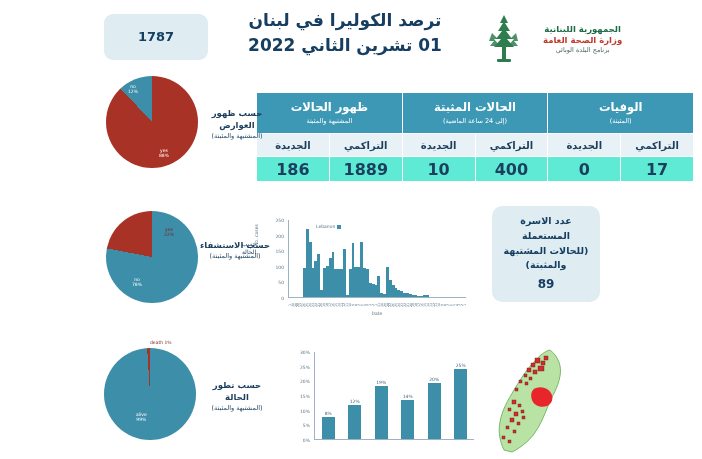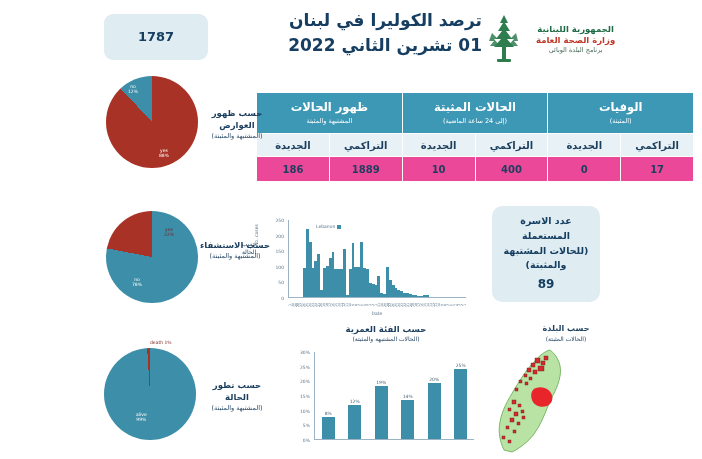--- a/index.html
+++ b/index.html
@@ -10,48 +10,48 @@
     font-family:"DejaVu Sans","Liberation Sans",sans-serif;
     overflow:hidden;
     position:relative;
     color:#1c3f5e;
   }
   .page{position:relative;width:702px;height:459px;}
 
   
   .header{position:absolute;left:0;top:0;width:702px;height:82px;}
   .logo{position:absolute;right:8px;top:8px;width:210px;height:62px;
-        display:flex;flex-direction:row-reverse;align-items:center;gap:12px;}
+        display:flex;flex-direction:row-reverse;align-items:center;gap:19px;}
   .cedar{width:40px;height:52px;flex:0 0 40px;}
   .logo-text{display:flex;flex-direction:column;align-items:center;justify-content:center;
              line-height:1.25;text-align:center;}
   .logo-l1{font-size:8.5px;color:#1f6b46;font-weight:bold;letter-spacing:.2px;}
   .logo-l2{font-size:8.5px;color:#c0392b;font-weight:bold;letter-spacing:.2px;}
   .logo-l3{font-size:6.5px;color:#4a6b5a;letter-spacing:.2px;}
 
-  .main-title{position:absolute;right:220px;top:8px;width:250px;
-              color:#163e61;font-weight:bold;
+  .main-title{position:absolute;right:232px;top:8px;width:250px;
+              text-align:center;color:#163e61;font-weight:bold;
               font-size:17px;line-height:1.45;}
 
   .callcenter{position:absolute;left:104px;top:14px;width:104px;height:46px;
               background:#dfedf3;border-radius:9px;
               display:flex;flex-direction:column;align-items:center;justify-content:center;
               color:#163e61;font-weight:bold;font-size:13px;line-height:1.5;}
 
   
   .table-wrap{position:absolute;right:8px;top:92px;width:438px;}
   table.stats{border-collapse:collapse;width:438px;table-layout:fixed;}
   table.stats th,table.stats td{text-align:center;padding:0;}
   .grp-head{background:#3d98b5;color:#ffffff;height:40px;border:1px solid #ffffff;
             font-size:11.5px;font-weight:bold;line-height:1.3;}
   .grp-head .sub{display:block;font-size:6.5px;font-weight:normal;margin-top:2px;}
   .sub-head{background:#e8f1f5;color:#1c3f5e;height:22px;border:1px solid #ffffff;
             font-size:10px;font-weight:bold;}
-  .val-cell{background:#ec4899;color:#1c3f5e;height:24px;border:1px solid #ffffff;
-            font-size:10px;font-weight:bold;}
+  .val-cell{background:#5eead4;color:#1c3f5e;height:24px;border:1px solid #ffffff;
+            font-size:16px;font-weight:bold;}
 
   .table-side{position:absolute;right:450px;top:100px;width:44px;
               text-align:center;font-size:6.5px;color:#1c3f5e;line-height:1.5;
               opacity:.85;}
 
   
   .pie-block{position:absolute;}
   .pie{width:92px;height:92px;border-radius:50%;position:relative;}
   .pie-label{position:absolute;width:74px;text-align:center;
              font-size:8.5px;color:#1c3f5e;font-weight:bold;line-height:1.4;}
@@ -379,24 +379,20 @@
         <div class="xtick">27</div>
         <div class="xtick">28</div>
         <div class="xtick">29</div>
         <div class="xtick">30</div>
         <div class="xtick">1</div>
       </div>
     <div class="epi-xlab">Date</div>
   </div>
 
   <div class="age">
-    <div class="age-title">
-      <span>حسب الفئة العمرية</span>
-      <span class="small">(الحالات المشتبهة والمثبتة)</span>
-    </div>
     <div class="age-yticks" id="age-yticks">
         <div class="age-ytick" style="top: 92px;">0%</div>
         <div class="age-ytick" style="top: 77.3333px;">5%</div>
         <div class="age-ytick" style="top: 62.6667px;">10%</div>
         <div class="age-ytick" style="top: 48px;">15%</div>
         <div class="age-ytick" style="top: 33.3333px;">20%</div>
         <div class="age-ytick" style="top: 18.6667px;">25%</div>
         <div class="age-ytick" style="top: 4px;">30%</div>
       </div>
     <div class="age-plot">
@@ -431,24 +427,20 @@
 
   <div class="beds">
     <span>عدد الاسرة</span>
     <span>المستعملة</span>
     <span>(للحالات المشتبهة</span>
     <span>والمثبتة)</span>
     <span class="num">89</span>
   </div>
 
   <div class="map">
-    <div class="map-title">
-      <span>حسب البلدة</span>
-      <span class="small">(الحالات المثبتة)</span>
-    </div>
     <svg class="map-svg" width="120" height="112" viewBox="0 0 120 112">
       <path d="M62 6 C70 12 74 22 72 32 C70 44 64 52 60 62 C56 72 52 82 46 90
                C40 98 32 104 24 108 L16 106 C12 98 10 88 12 78 C14 66 20 56 26 46
                C32 36 38 26 46 18 C51 12 57 7 62 6 Z" fill="#b9e3a4" stroke="#79b868" stroke-width="1"></path>
       <path d="M48 44 C54 42 60 44 63 49 C66 54 64 60 59 62 C53 64 46 62 44 56
                C42 50 44 45 48 44 Z" fill="#e8252a"></path>
       <g fill="#d42a2a" stroke="#6b1f1f" stroke-width="0.4">
         <rect x="47" y="14" width="5" height="5"></rect>
           <rect x="53" y="17" width="4" height="4"></rect>
         <rect x="43" y="19" width="4" height="4"></rect>

